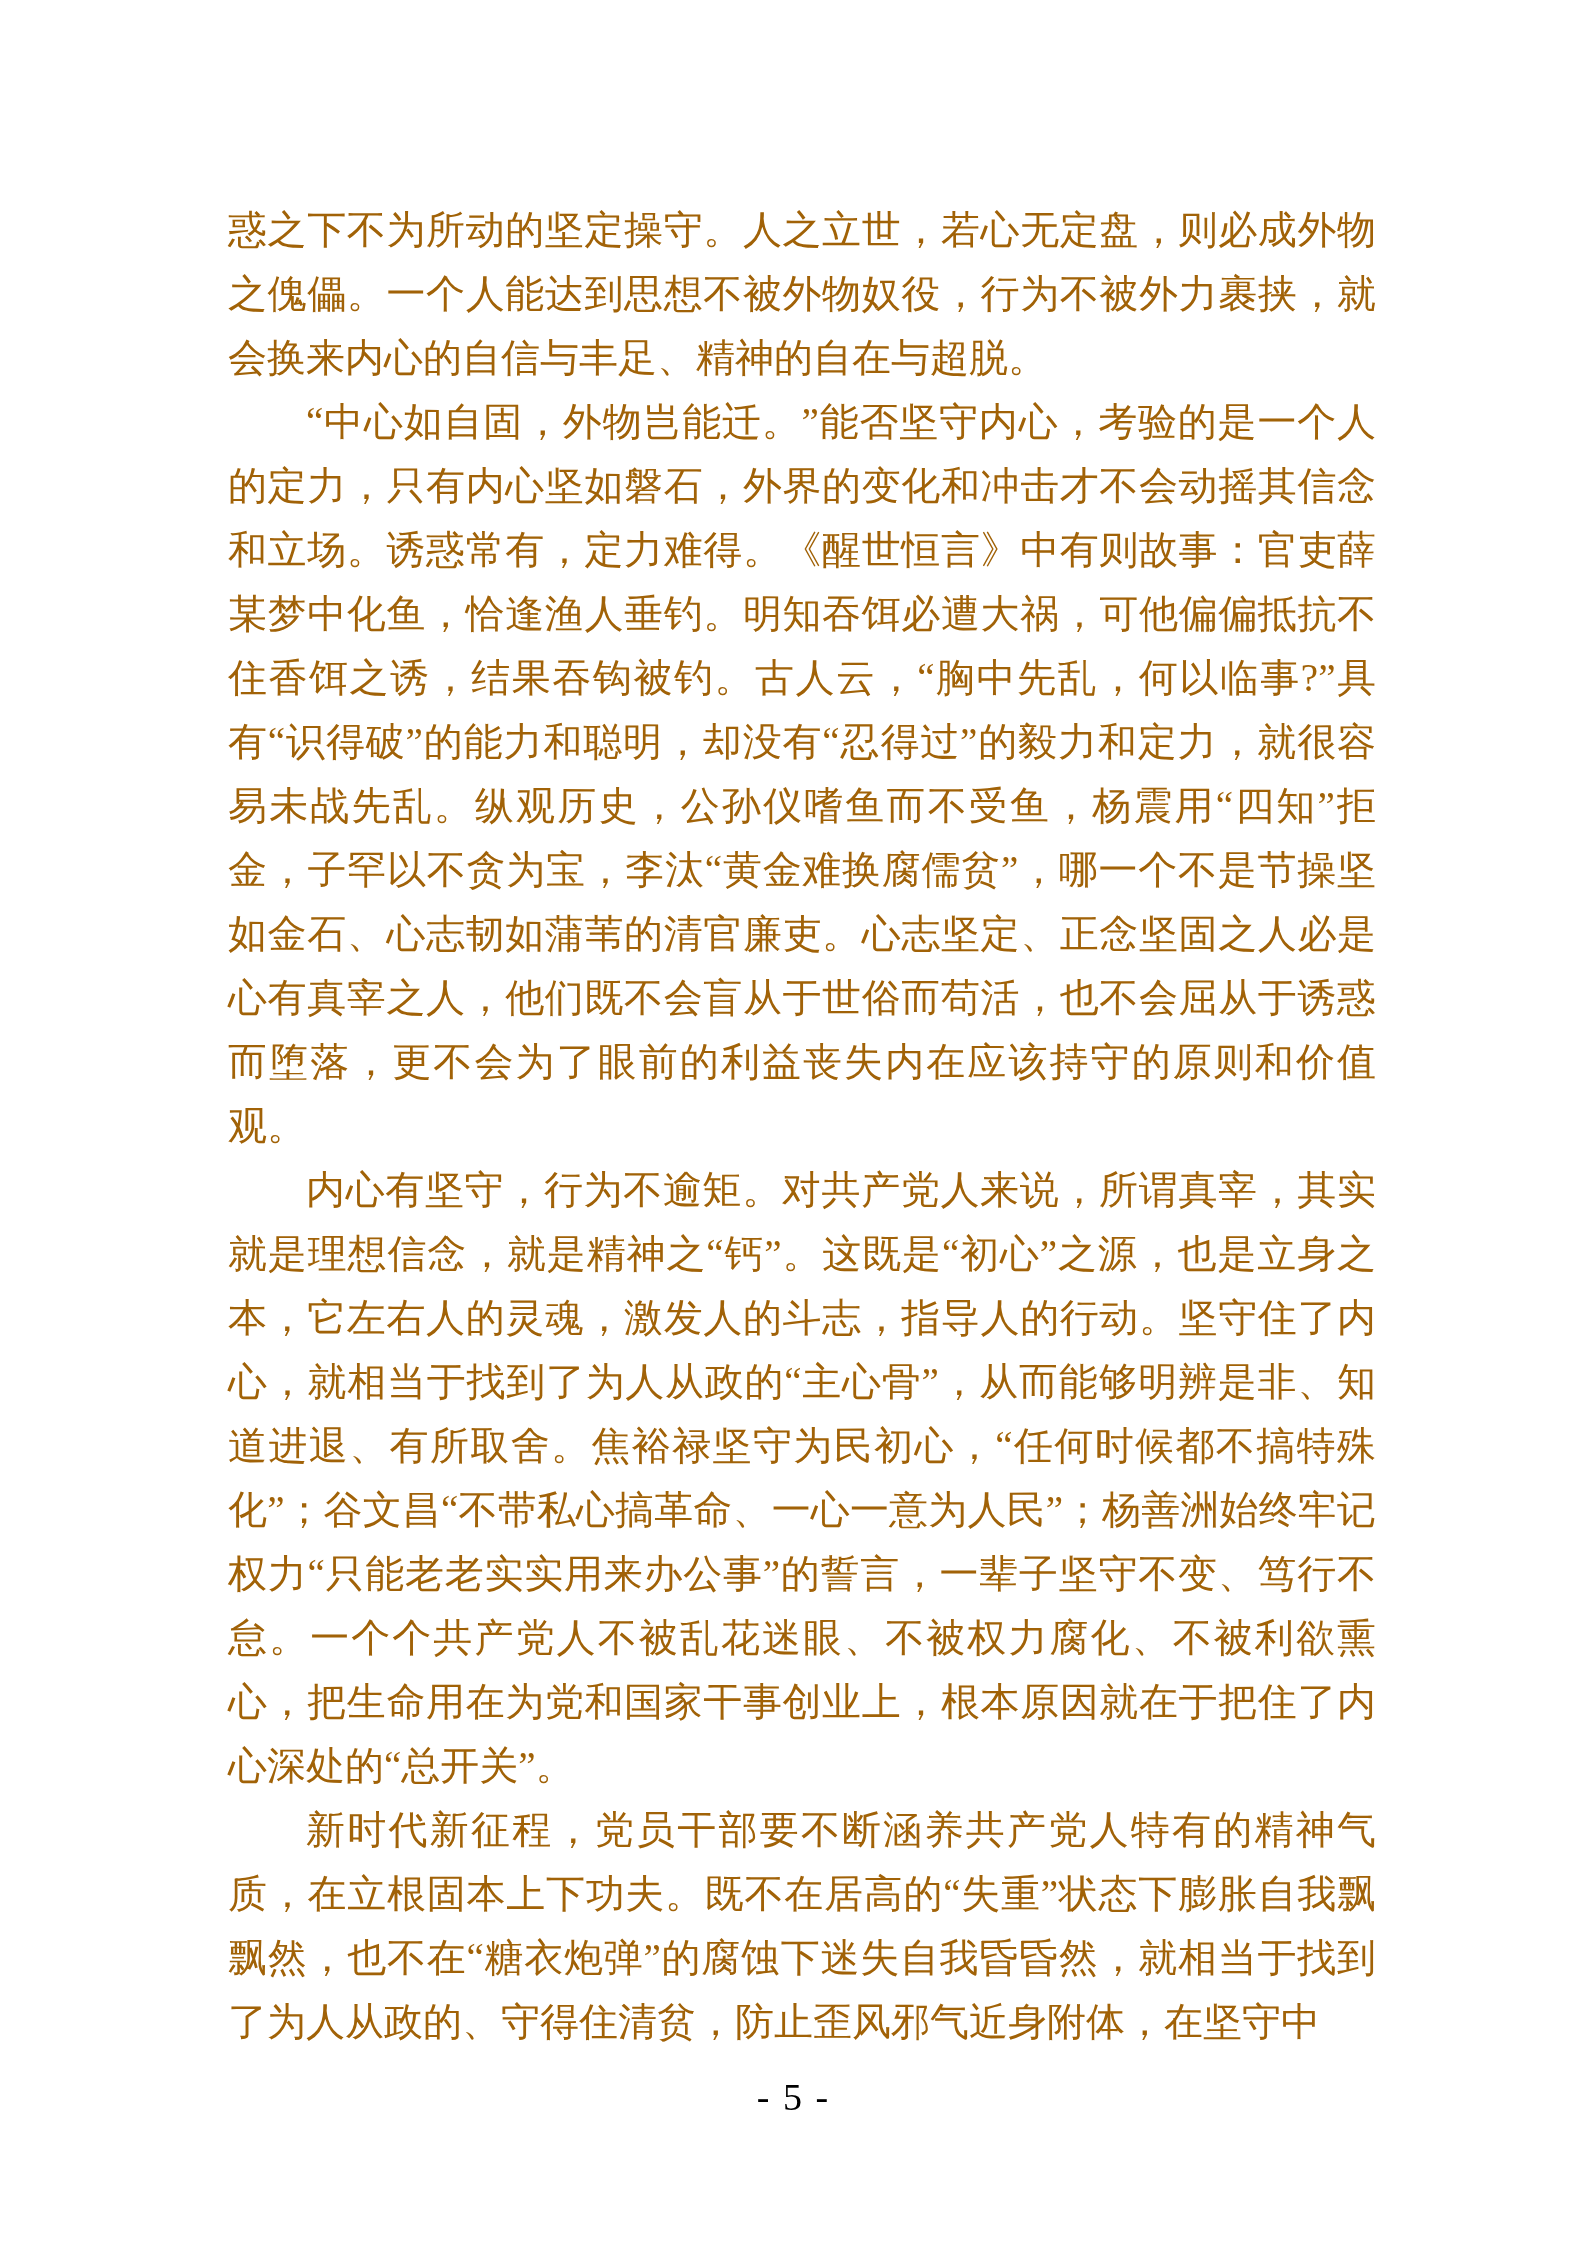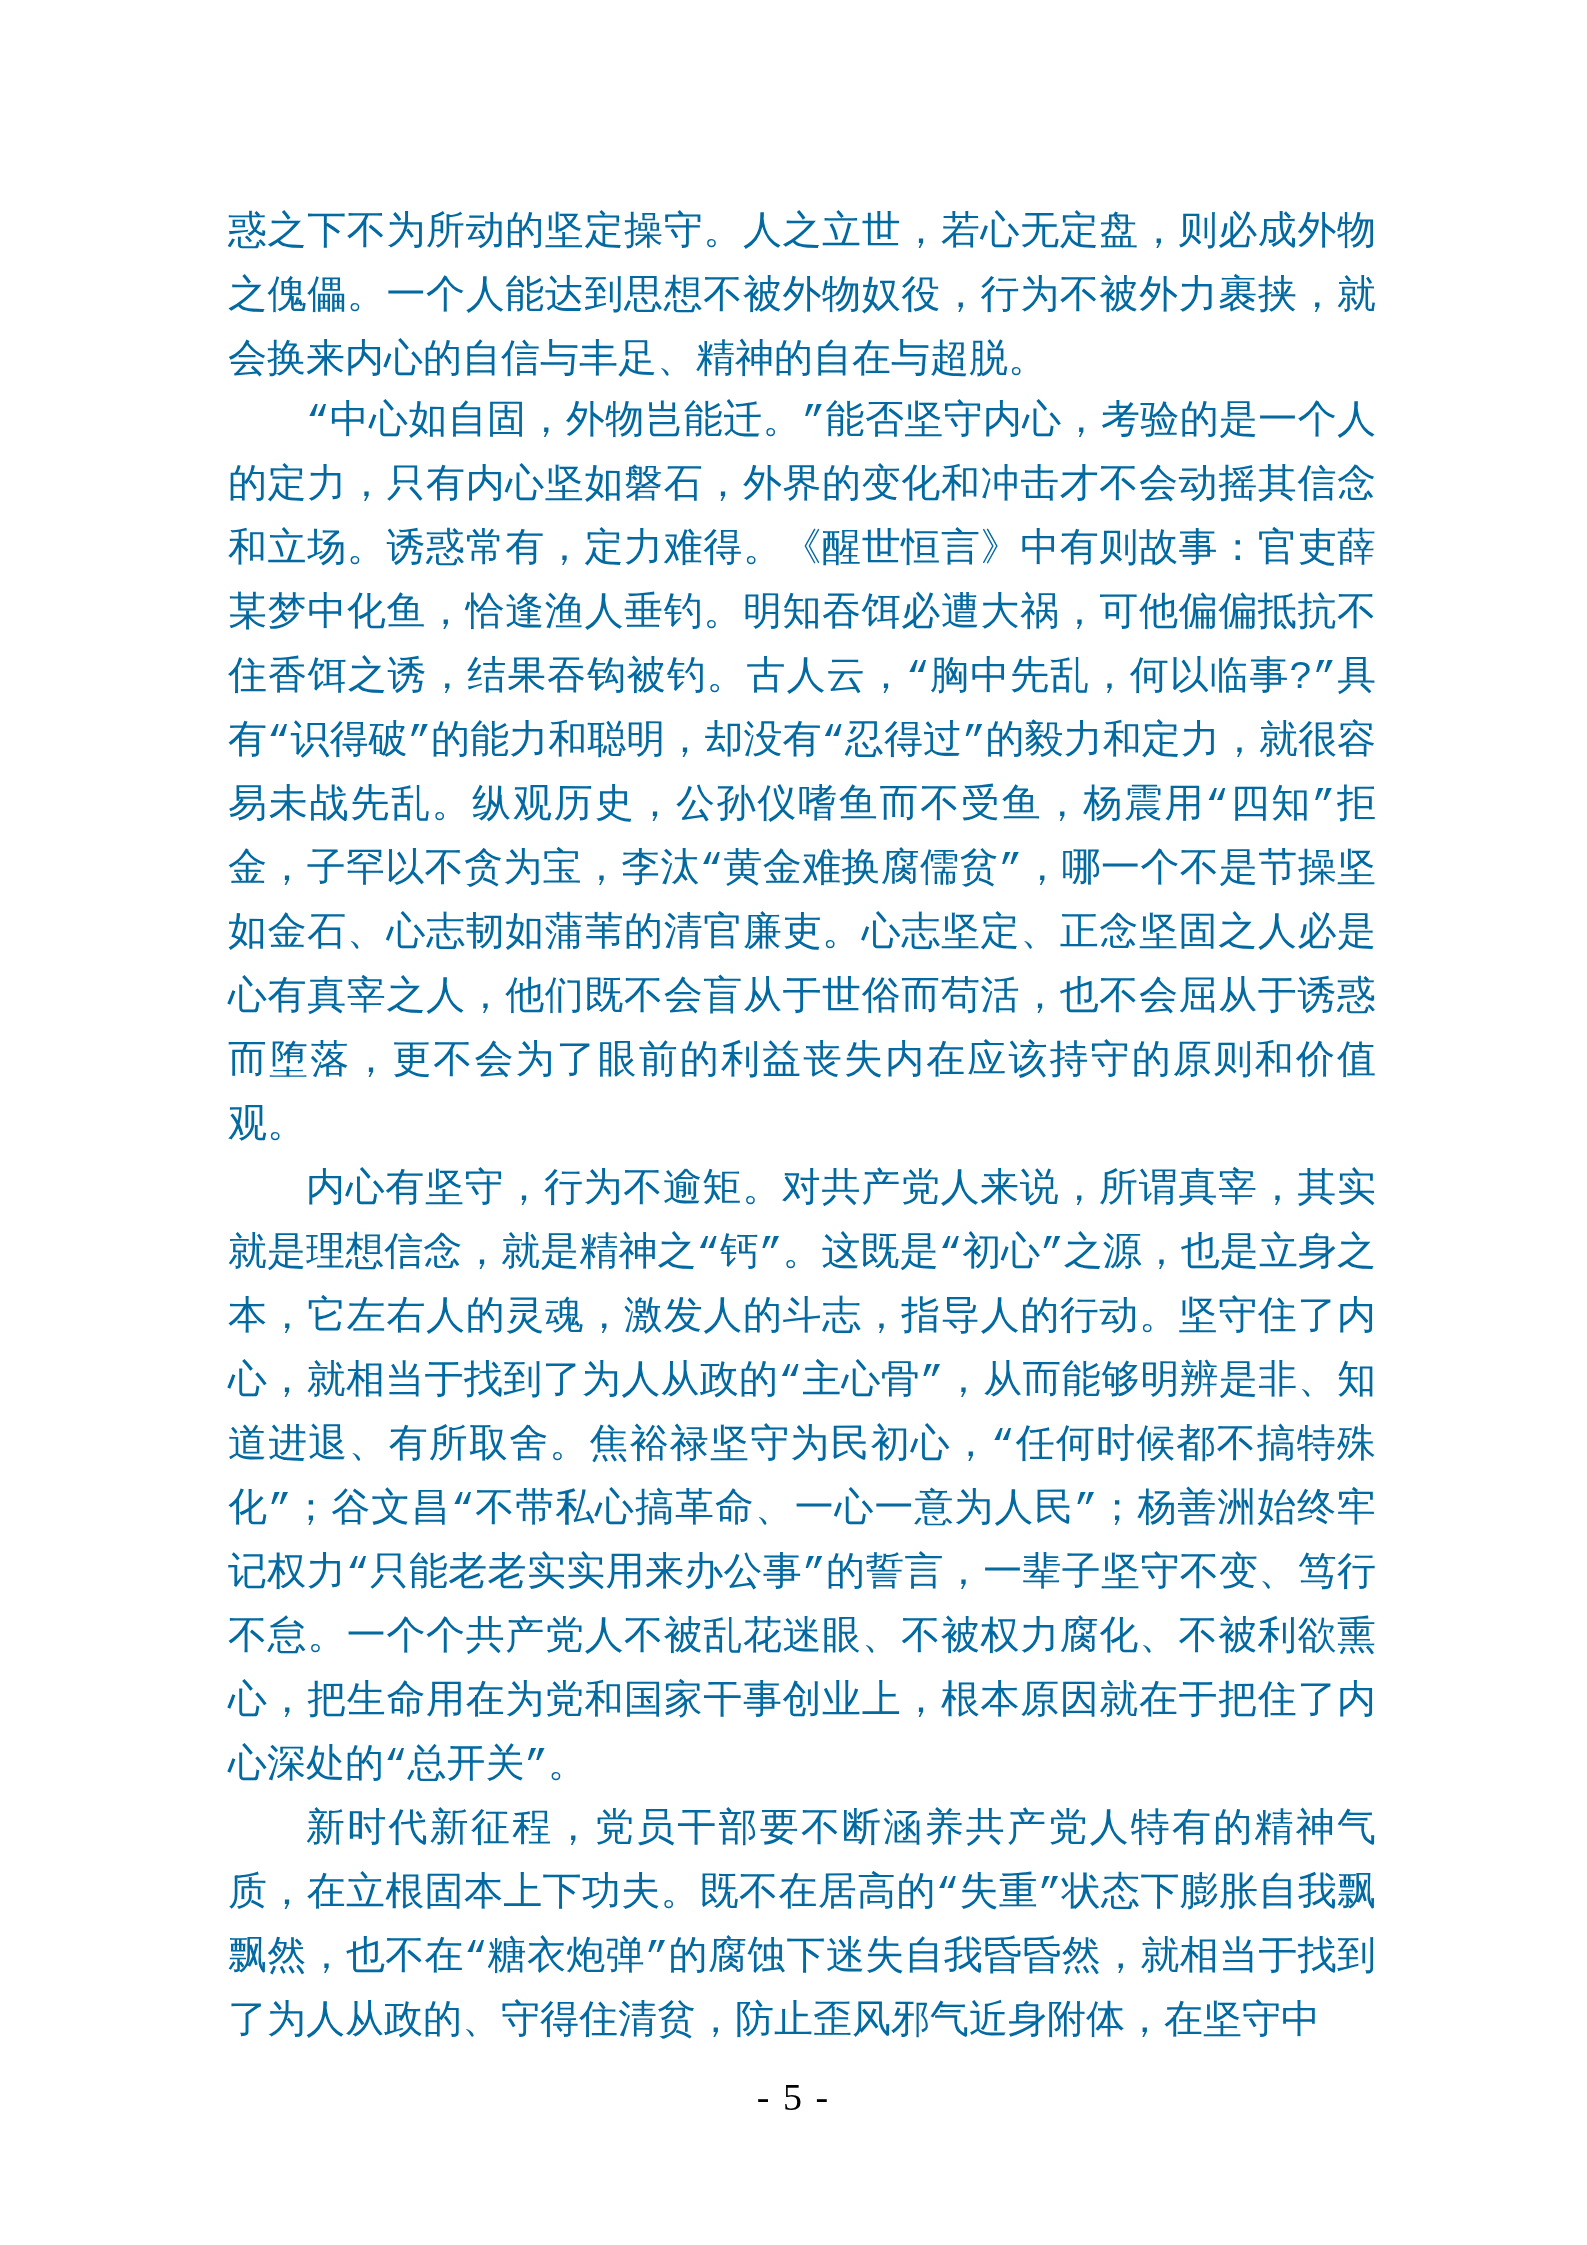--- a/index.html
+++ b/index.html
@@ -19,32 +19,31 @@
       background: #ffffff;
     }
     .text-block {
       position: absolute;
       left: 228px;
       top: 198px;
       width: 1148px;
       font-family: "Liberation Serif", "DejaVu Serif", serif;
       font-size: 39px;
       line-height: 64px;
-      color: #0369a1;
+      color: #a16207;
       text-align: justify;
       text-justify: inter-ideograph;
       word-break: normal;
     }
     .para {
       margin: 0;
       padding: 0;
     }
     .para.indent {
       text-indent: 2em;
-      font-family: Liberation Mono, monospace;
     }
     .page-number {
       position: absolute;
       top: 2076px;
       left: 0;
       width: 100%;
       text-align: center;
       font-family: "Liberation Serif", "DejaVu Serif", serif;
       font-size: 38px;
       line-height: 42px;

